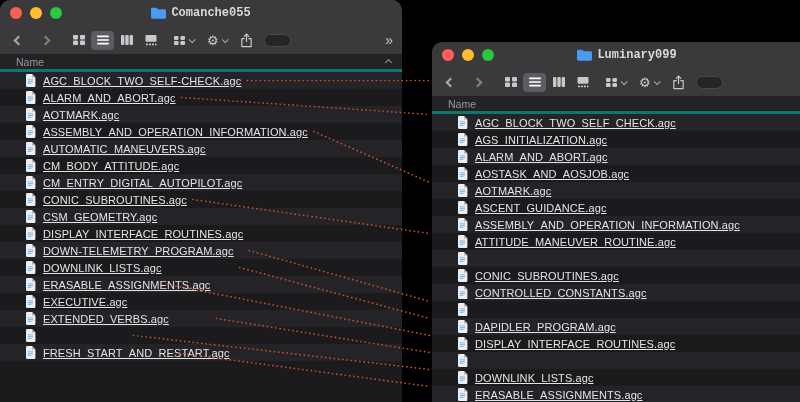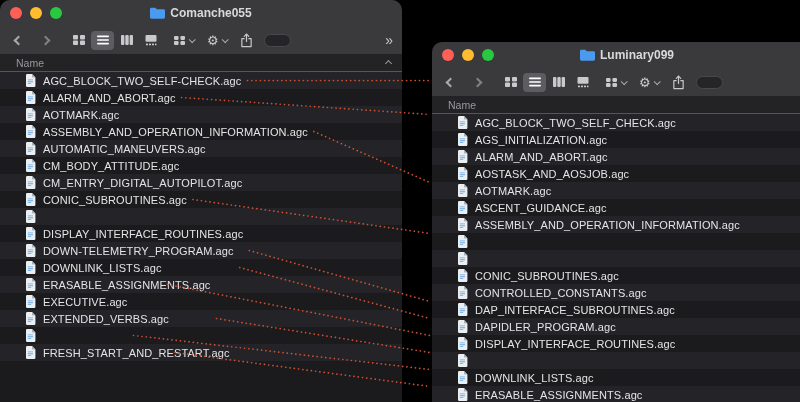--- a/index.html
+++ b/index.html
@@ -4,21 +4,21 @@
 <style>
   * { margin:0; padding:0; box-sizing:border-box; }
   html,body { width:800px; height:402px; overflow:hidden; background:#000; font-family:"Liberation Sans",sans-serif; }
   body { position:relative; }
 
   .window { position:absolute; top:0; height:402px; background:#1b1b1d; border-radius:10px 10px 0 0; overflow:hidden; box-shadow:0 2px 20px rgba(0,0,0,.85); }
   #left-window  { left:0;   width:402px; }
   #right-window { left:432px; width:390px;margin-top:42px; }
 
   
-  .titlebar { height:26px; background:#3a3a3c; display:flex; align-items:center; position:relative; }
+  .titlebar { height:26px; background:#3a3a3c; display:flex; align-items:center; position:relative;font-family:Liberation Mono, monospace; }
   .traffic { display:flex; gap:8px; margin-left:10px; z-index:2; }
   .tl { width:12px; height:12px; border-radius:50%; display:block; }
   .tl.red    { background:#ff5f57; }
   .tl.yellow { background:#febc2e; }
   .tl.green  { background:#28c840; }
   .title { position:absolute; left:0; right:0; top:0; bottom:0; display:flex; align-items:center; justify-content:center; gap:5px; font-size:12px; font-weight:700; color:#d9d9db; pointer-events:none; }
   .folder-ic { display:flex; align-items:center; }
 
   
   .toolbar { height:29px; background:#3a3a3c; border-bottom:1px solid #222224; display:flex; align-items:center; padding:0 10px; gap:9px; }
@@ -30,29 +30,29 @@
   .seg { display:flex; gap:1px; align-items:center; }
   .segbtn { width:23px; height:19px; display:flex; align-items:center; justify-content:center; border-radius:4px; }
   .segbtn.active { background:#5c5c61; }
   .tbtn { display:flex; align-items:center; gap:3px; height:19px; padding:0 2px; }
   .gear { font-size:13px; color:#c9c9cc; line-height:1; }
   .chev-down { width:5px; height:5px; border-right:1.4px solid #a9a9ad; border-bottom:1.4px solid #a9a9ad; transform:rotate(45deg) translateY(-1px); display:block; }
   .pill { width:27px; height:13px; background:#252528; border:1px solid #49494d; border-radius:7px; display:block; }
   .overflow { margin-left:auto; color:#c9c9cc; font-size:14px; line-height:1; letter-spacing:-1px; }
 
   
-  .header { height:17px; background:#232326; border-bottom:1px solid #0f766e; display:flex; align-items:center; padding:0 11px 0 16px; color:#98989d; font-size:10.5px; }
+  .header { height:17px; background:#232326; border-bottom:3px solid #0f766e; display:flex; align-items:center; padding:0 11px 0 16px; color:#98989d; font-size:10.5px; }
   .caret-up { margin-left:auto; width:5px; height:5px; border-left:1.5px solid #98989d; border-top:1.5px solid #98989d; transform:rotate(45deg); display:block; }
 
   
   .file-list { height:330px; overflow:hidden; background:#1b1b1d; }
   .file-row { height:17px; display:flex; align-items:center; padding-left:25px; gap:7px; }
   .file-row:nth-child(odd) { background:#242428; }
   .file-icon { width:11px; height:13px; display:flex; flex:0 0 auto; }
-  .file-name { font-size:11px; color:#e4e4e6; white-space:nowrap; letter-spacing:0.1px; }
+  .file-name { font-size:11px; color:#e4e4e6; white-space:nowrap; letter-spacing:0.1px;text-decoration:underline; }
 
   #overlay { position:absolute; left:0; top:0; width:800px; height:402px; pointer-events:none; z-index:50; }
 </style>
 </head>
 <body>
 
 <div class="window" id="left-window">
   <div class="titlebar">
     <div class="traffic">
       <i class="tl red"></i>
@@ -249,20 +249,21 @@
       <div class="file-row">
         <span class="file-icon">
           <svg width="11" height="13" viewBox="0 0 11 13">
             <path d="M1 1.2 A1.2 1.2 0 0 1 2.2 0 H7 l3.4 3.4 V11.8 A1.2 1.2 0 0 1 9.2 13 H2.2 A1.2 1.2 0 0 1 1 11.8 Z" fill="#eceff1"></path>
             <path d="M7 0 l3.4 3.4 H7.6 A.6 .6 0 0 1 7 2.8 Z" fill="#a9b3bb"></path>
             <rect x="2.6" y="5.4" width="5.6" height="0.9" rx="0.45" fill="#64a6e8"></rect>
             <rect x="2.6" y="7.3" width="5.6" height="0.9" rx="0.45" fill="#64a6e8"></rect>
             <rect x="2.6" y="9.2" width="3.8" height="0.9" rx="0.45" fill="#64a6e8"></rect>
           </svg>
         </span>
+        <span class="file-name">CSM_GEOMETRY.agc</span>
       </div>
       <div class="file-row">
         <span class="file-icon">
           <svg width="11" height="13" viewBox="0 0 11 13">
             <path d="M1 1.2 A1.2 1.2 0 0 1 2.2 0 H7 l3.4 3.4 V11.8 A1.2 1.2 0 0 1 9.2 13 H2.2 A1.2 1.2 0 0 1 1 11.8 Z" fill="#eceff1"></path>
             <path d="M7 0 l3.4 3.4 H7.6 A.6 .6 0 0 1 7 2.8 Z" fill="#a9b3bb"></path>
             <rect x="2.6" y="5.4" width="5.6" height="0.9" rx="0.45" fill="#64a6e8"></rect>
             <rect x="2.6" y="7.3" width="5.6" height="0.9" rx="0.45" fill="#64a6e8"></rect>
             <rect x="2.6" y="9.2" width="3.8" height="0.9" rx="0.45" fill="#64a6e8"></rect>
           </svg>
@@ -540,20 +541,21 @@
       <div class="file-row">
         <span class="file-icon">
           <svg width="11" height="13" viewBox="0 0 11 13">
             <path d="M1 1.2 A1.2 1.2 0 0 1 2.2 0 H7 l3.4 3.4 V11.8 A1.2 1.2 0 0 1 9.2 13 H2.2 A1.2 1.2 0 0 1 1 11.8 Z" fill="#eceff1"></path>
             <path d="M7 0 l3.4 3.4 H7.6 A.6 .6 0 0 1 7 2.8 Z" fill="#a9b3bb"></path>
             <rect x="2.6" y="5.4" width="5.6" height="0.9" rx="0.45" fill="#64a6e8"></rect>
             <rect x="2.6" y="7.3" width="5.6" height="0.9" rx="0.45" fill="#64a6e8"></rect>
             <rect x="2.6" y="9.2" width="3.8" height="0.9" rx="0.45" fill="#64a6e8"></rect>
           </svg>
         </span>
+        <span class="file-name">ATTITUDE_MANEUVER_ROUTINE.agc</span>
       </div>
       <div class="file-row">
         <span class="file-icon">
           <svg width="11" height="13" viewBox="0 0 11 13">
             <path d="M1 1.2 A1.2 1.2 0 0 1 2.2 0 H7 l3.4 3.4 V11.8 A1.2 1.2 0 0 1 9.2 13 H2.2 A1.2 1.2 0 0 1 1 11.8 Z" fill="#eceff1"></path>
             <path d="M7 0 l3.4 3.4 H7.6 A.6 .6 0 0 1 7 2.8 Z" fill="#a9b3bb"></path>
             <rect x="2.6" y="5.4" width="5.6" height="0.9" rx="0.45" fill="#64a6e8"></rect>
             <rect x="2.6" y="7.3" width="5.6" height="0.9" rx="0.45" fill="#64a6e8"></rect>
             <rect x="2.6" y="9.2" width="3.8" height="0.9" rx="0.45" fill="#64a6e8"></rect>
           </svg>
@@ -586,21 +588,20 @@
       <div class="file-row">
         <span class="file-icon">
           <svg width="11" height="13" viewBox="0 0 11 13">
             <path d="M1 1.2 A1.2 1.2 0 0 1 2.2 0 H7 l3.4 3.4 V11.8 A1.2 1.2 0 0 1 9.2 13 H2.2 A1.2 1.2 0 0 1 1 11.8 Z" fill="#eceff1"></path>
             <path d="M7 0 l3.4 3.4 H7.6 A.6 .6 0 0 1 7 2.8 Z" fill="#a9b3bb"></path>
             <rect x="2.6" y="5.4" width="5.6" height="0.9" rx="0.45" fill="#64a6e8"></rect>
             <rect x="2.6" y="7.3" width="5.6" height="0.9" rx="0.45" fill="#64a6e8"></rect>
             <rect x="2.6" y="9.2" width="3.8" height="0.9" rx="0.45" fill="#64a6e8"></rect>
           </svg>
         </span>
-        <span class="file-name">DAP_INTERFACE_SUBROUTINES.agc</span>
       </div>
       <div class="file-row">
         <span class="file-icon">
           <svg width="11" height="13" viewBox="0 0 11 13">
             <path d="M1 1.2 A1.2 1.2 0 0 1 2.2 0 H7 l3.4 3.4 V11.8 A1.2 1.2 0 0 1 9.2 13 H2.2 A1.2 1.2 0 0 1 1 11.8 Z" fill="#eceff1"></path>
             <path d="M7 0 l3.4 3.4 H7.6 A.6 .6 0 0 1 7 2.8 Z" fill="#a9b3bb"></path>
             <rect x="2.6" y="5.4" width="5.6" height="0.9" rx="0.45" fill="#64a6e8"></rect>
             <rect x="2.6" y="7.3" width="5.6" height="0.9" rx="0.45" fill="#64a6e8"></rect>
             <rect x="2.6" y="9.2" width="3.8" height="0.9" rx="0.45" fill="#64a6e8"></rect>
           </svg>

